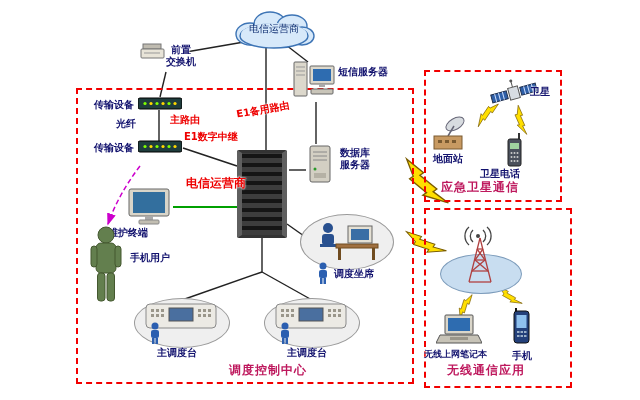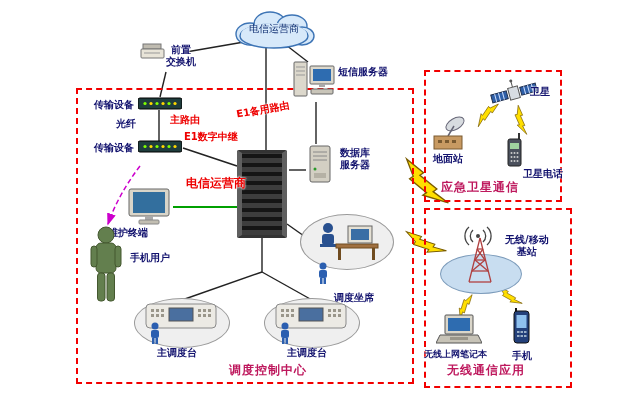--- a/index.html
+++ b/index.html
@@ -167,21 +167,21 @@
     <rect x="66" y="32" width="3" height="12" fill="#704c20"></rect>
     <rect x="42" y="10" width="24" height="17" fill="#e4e0d4" stroke="#666"></rect>
     <rect x="45" y="13" width="18" height="11" fill="#3a6ea5"></rect>
   </svg>
   <svg class="abs" style="left:316px;top:262px;" width="14" height="23">
     <circle cx="7" cy="4" r="3.5" fill="#2b5fb0"></circle>
     <rect x="3" y="8" width="8" height="8" rx="2" fill="#2b5fb0"></rect>
     <rect x="4" y="16" width="2.5" height="6" fill="#2b5fb0"></rect>
     <rect x="7.5" y="16" width="2.5" height="6" fill="#2b5fb0"></rect>
   </svg>
-  <div class="lbl" style="left:334px;top:268px;margin-top:24px;">调度坐席</div>
+  <div class="lbl" style="left:334px;top:268px;">调度坐席</div>
 
   <div class="platform" style="left:134px;top:298px;width:94px;height:48px;"></div>
   <svg class="abs" style="left:145px;top:303px;" width="72" height="26">
     <rect x="1" y="1" width="70" height="24" rx="4" fill="#eceae4" stroke="#8a8a8a"></rect>
     <rect x="24" y="5" width="24" height="13" fill="#4a6f9f" stroke="#555"></rect>
     <g fill="#9a968a">
       <rect x="6" y="6" width="3" height="3"></rect>
         <rect x="11" y="6" width="3" height="3"></rect>
         <rect x="16" y="6" width="3" height="3"></rect>
       <rect x="6" y="11" width="3" height="3"></rect>
@@ -266,21 +266,21 @@
         <circle cx="9.5" cy="21" r="1"></circle>
         <circle cx="12.5" cy="21" r="1"></circle>
       <circle cx="6.5" cy="25" r="1"></circle>
         <circle cx="9.5" cy="25" r="1"></circle>
         <circle cx="12.5" cy="25" r="1"></circle>
       <circle cx="6.5" cy="29" r="1"></circle>
         <circle cx="9.5" cy="29" r="1"></circle>
         <circle cx="12.5" cy="29" r="1"></circle>
     </g>
   </svg>
-  <div class="lbl" style="left:523px;top:168px;">卫星电话</div>
+  <div class="lbl" style="left:480px;top:168px;">卫星电话</div>
 
   <div class="sect-title" style="left:441px;top:179px;">应急卫星通信</div>
 
   <svg class="abs" style="left:450px;top:220px;" width="56" height="26">
     <circle cx="28" cy="16" r="2" fill="#444"></circle>
     <g stroke="#444" fill="none" stroke-width="1.3">
       <path d="M23,10 A8,8 0 0 0 23,22"></path>
       <path d="M19,7 A12,12 0 0 0 19,25"></path>
       <path d="M33,10 A8,8 0 0 1 33,22"></path>
       <path d="M37,7 A12,12 0 0 1 37,25"></path>
@@ -294,22 +294,20 @@
       <line x1="22" y1="15" x2="28" y2="15"></line>
       <line x1="20" y1="26" x2="30" y2="26"></line>
       <line x1="17" y1="37" x2="33" y2="37"></line>
       <line x1="22" y1="15" x2="30" y2="26"></line>
         <line x1="28" y1="15" x2="20" y2="26"></line>
       <line x1="20" y1="26" x2="33" y2="37"></line>
         <line x1="30" y1="26" x2="17" y2="37"></line>
       <line x1="14" y1="48" x2="36" y2="48"></line>
     </g>
   </svg>
-  <div class="lbl" style="left:505px;top:234px;text-align:center;">无线/移动
-基站</div>
 
   <svg class="abs" style="left:436px;top:314px;" width="46" height="32">
     <rect x="9" y="1" width="28" height="19" rx="1" fill="#dad6ca" stroke="#555"></rect>
     <rect x="12" y="4" width="22" height="13" fill="#2e6cb0"></rect>
     <polygon points="4,21 42,21 46,29 0,29" fill="#c7c3b7" stroke="#555"></polygon>
     <rect x="14" y="23" width="18" height="3" fill="#9a968a"></rect>
   </svg>
   <div class="lbl" style="left:424px;top:349px;font-size:9px;">无线上网笔记本</div>
 
   <svg class="abs" style="left:510px;top:308px;" width="22" height="38">

